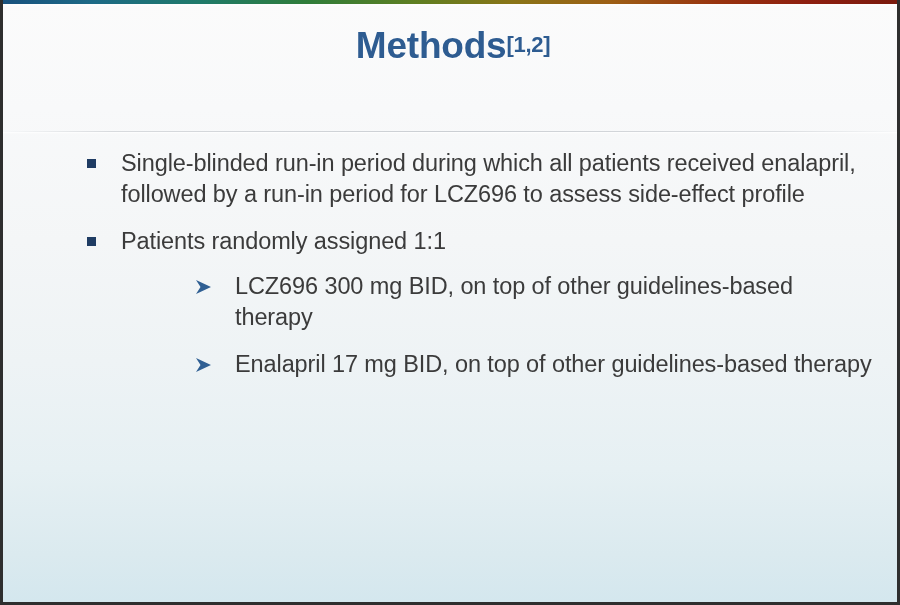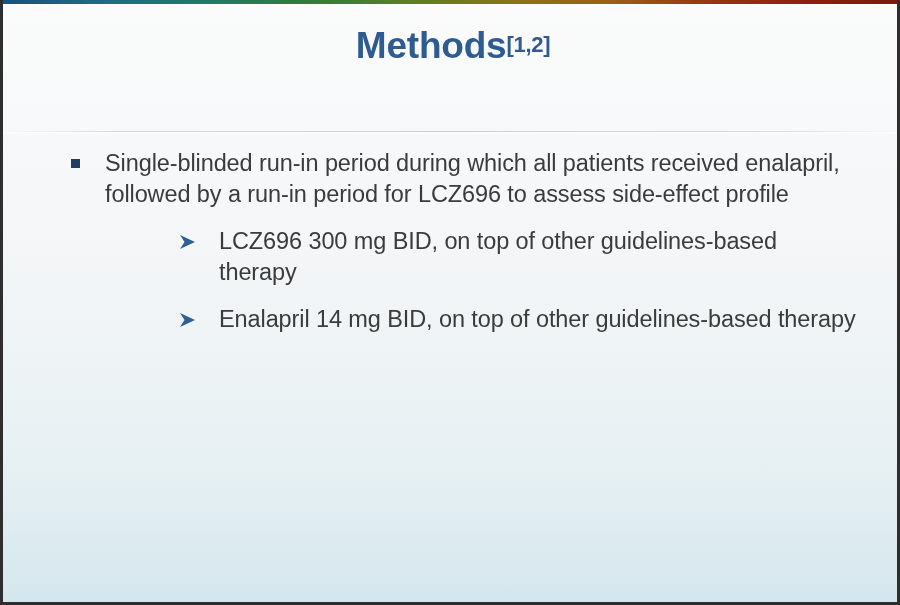--- a/index.html
+++ b/index.html
@@ -102,21 +102,21 @@
     left: 0;
     width: 900px;
     height: 2px;
     background: linear-gradient(to bottom, rgba(255,255,255,0.95), rgba(255,255,255,0));
   }
 
   
   #body-zone {
     position: absolute;
     top: 148px;
-    left: 64px;
+    left: 80px;
     width: 790px;
   }
 
   .bullet-row {
     display: flex;
     align-items: flex-start;
     margin-bottom: 16px;
   }
   .bullet-row.tight { margin-bottom: 14px; }
 
@@ -181,20 +181,26 @@
 
   <div id="body-zone">
 
     <div class="bullet-row">
       <span class="marker">
           <span class="sq"></span>
         </span>
       <span class="bullet-text">Single-blinded run-in period during which all patients received enalapril, followed by a run-in period for LCZ696 to assess side-effect profile</span>
     </div>
 
+    <div class="bullet-row tight">
+      <span class="marker">
+          <span class="sq"></span>
+        </span>
+      <span class="bullet-text">Patients randomly assigned 1:1</span>
+    </div>
 
     <div class="sub-list">
       <div class="sub-row">
         <span class="marker">
           <span class="arrowmark">
             <svg width="22" height="26" viewBox="0 0 22 26" aria-hidden="true">
               <path d="M3 6 L18 13 L3 20 L7.5 13 Z" fill="#2f5f93"></path>
             </svg>
           </span>
         </span>
@@ -202,19 +208,19 @@
       </div>
 
       <div class="sub-row">
         <span class="marker">
           <span class="arrowmark">
             <svg width="22" height="26" viewBox="0 0 22 26" aria-hidden="true">
               <path d="M3 6 L18 13 L3 20 L7.5 13 Z" fill="#2f5f93"></path>
             </svg>
           </span>
         </span>
-        <span class="sub-text">Enalapril 14 mg BID, on top of other guidelines-based therapy</span>
+        <span class="sub-text">Enalapril 17 mg BID, on top of other guidelines-based therapy</span>
       </div>
     </div>
 
 
   </div>
 </div>
 
 </body></html>

